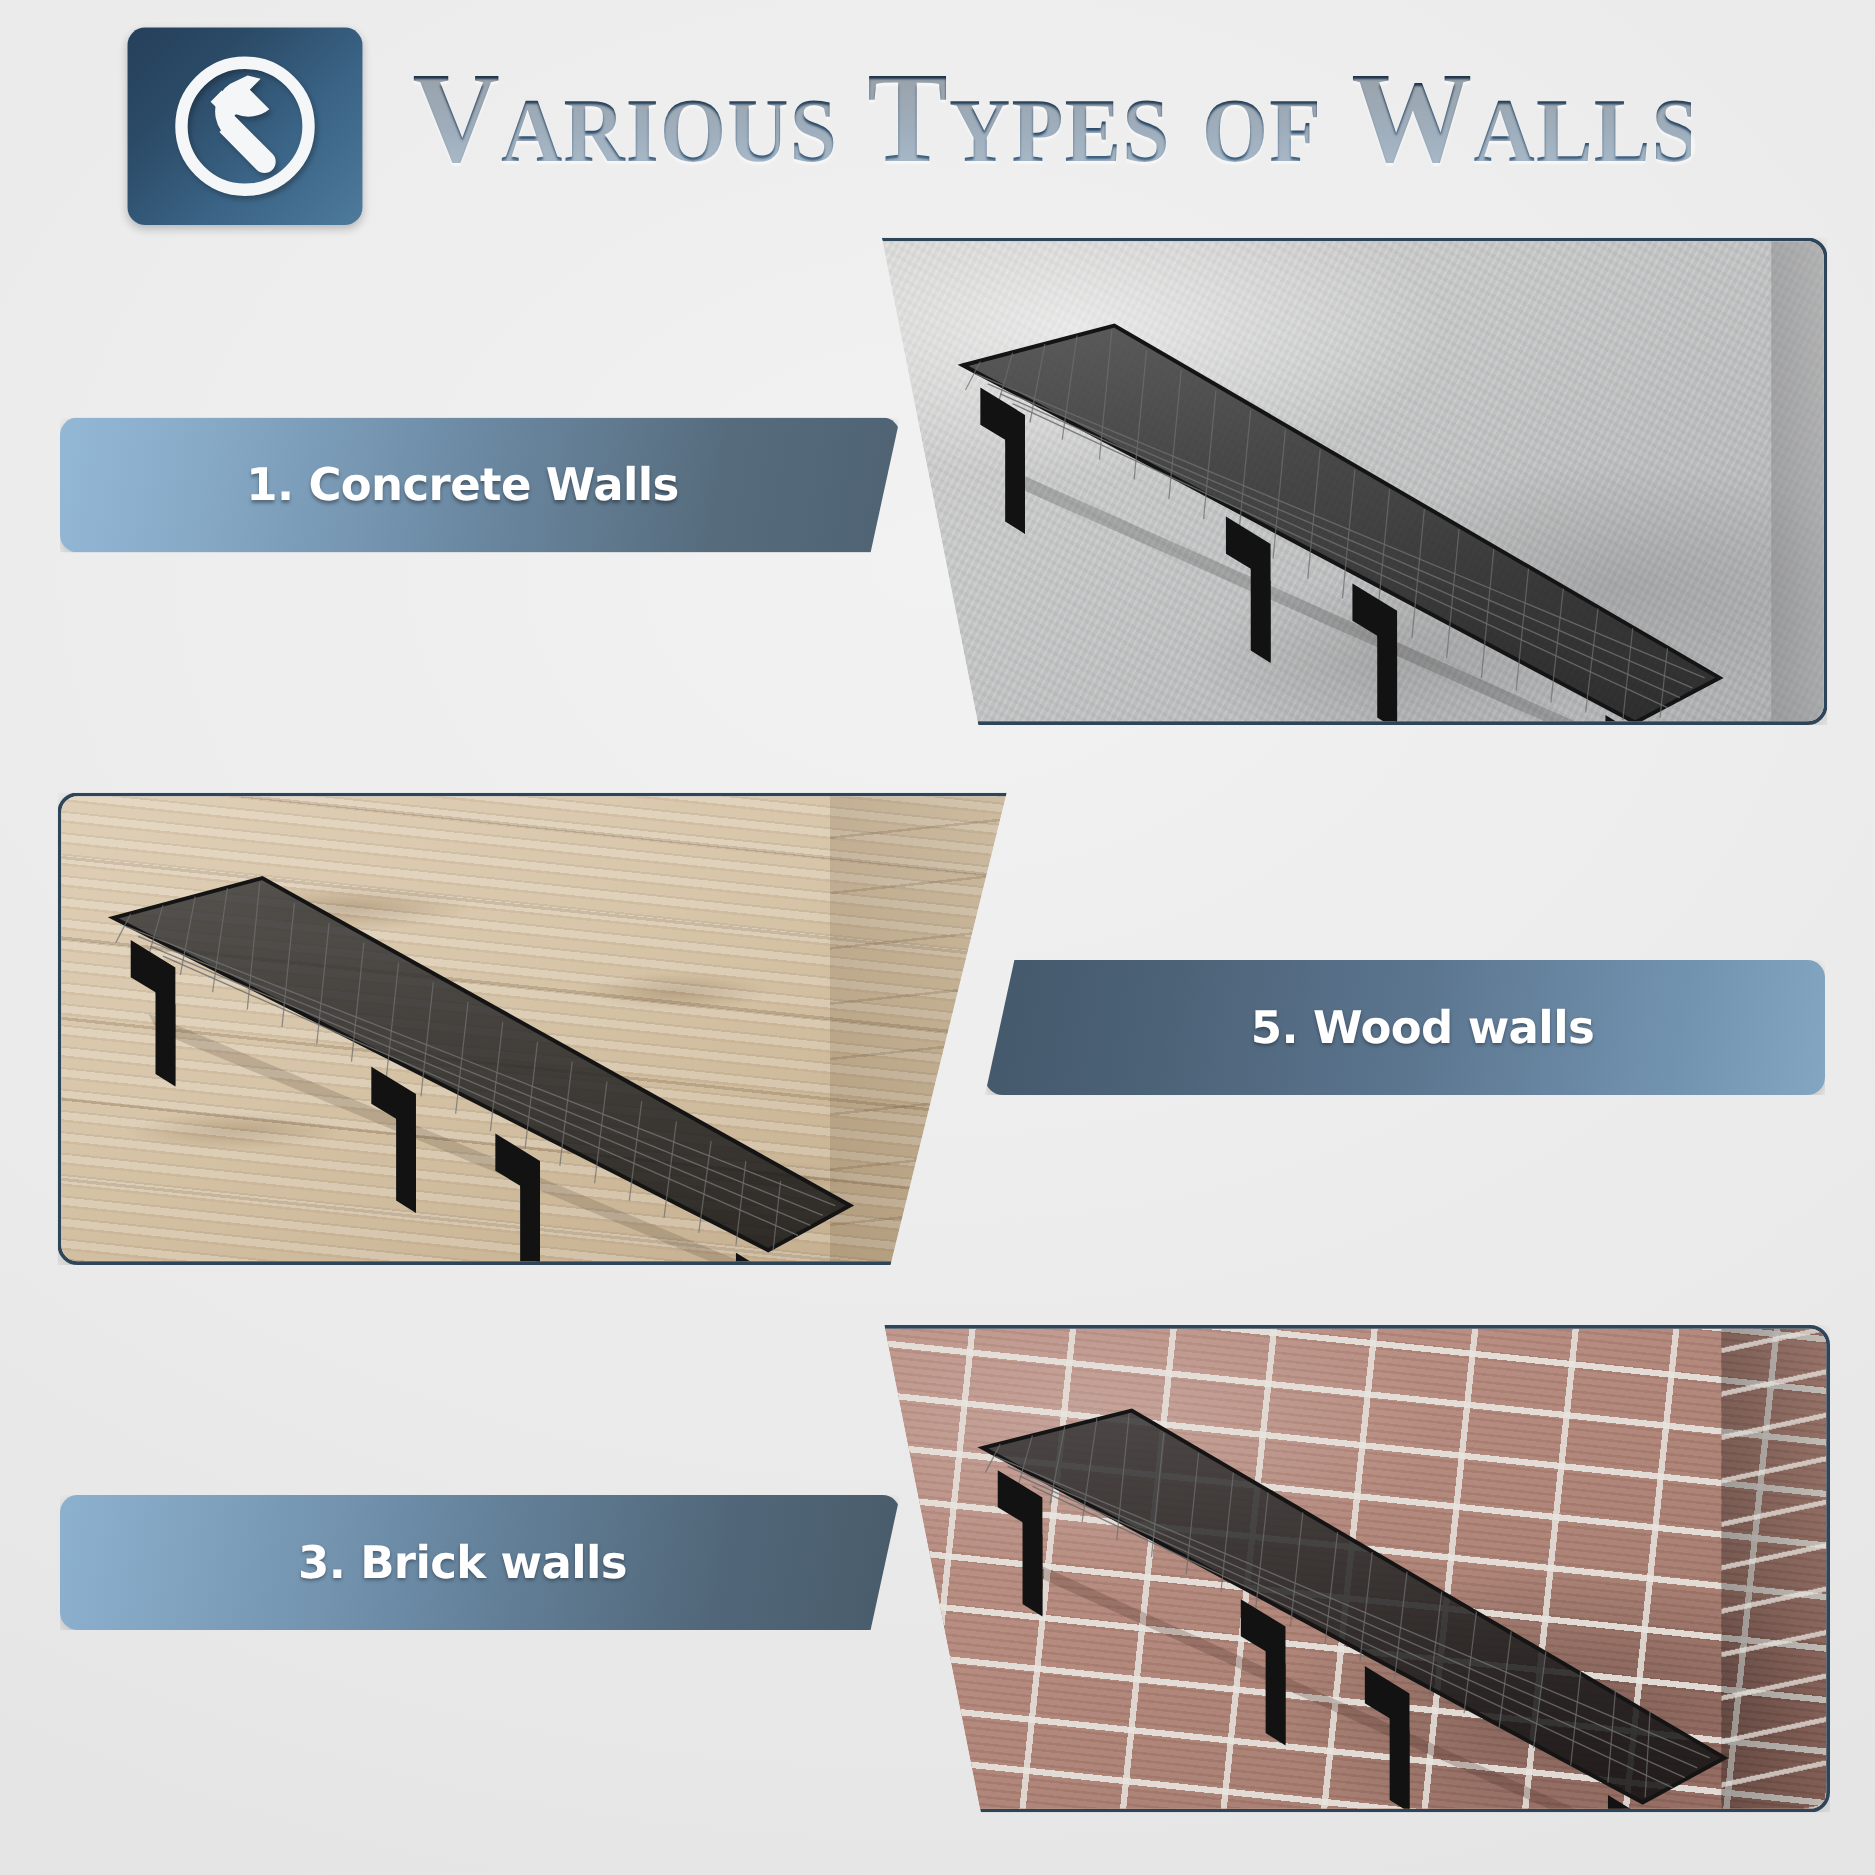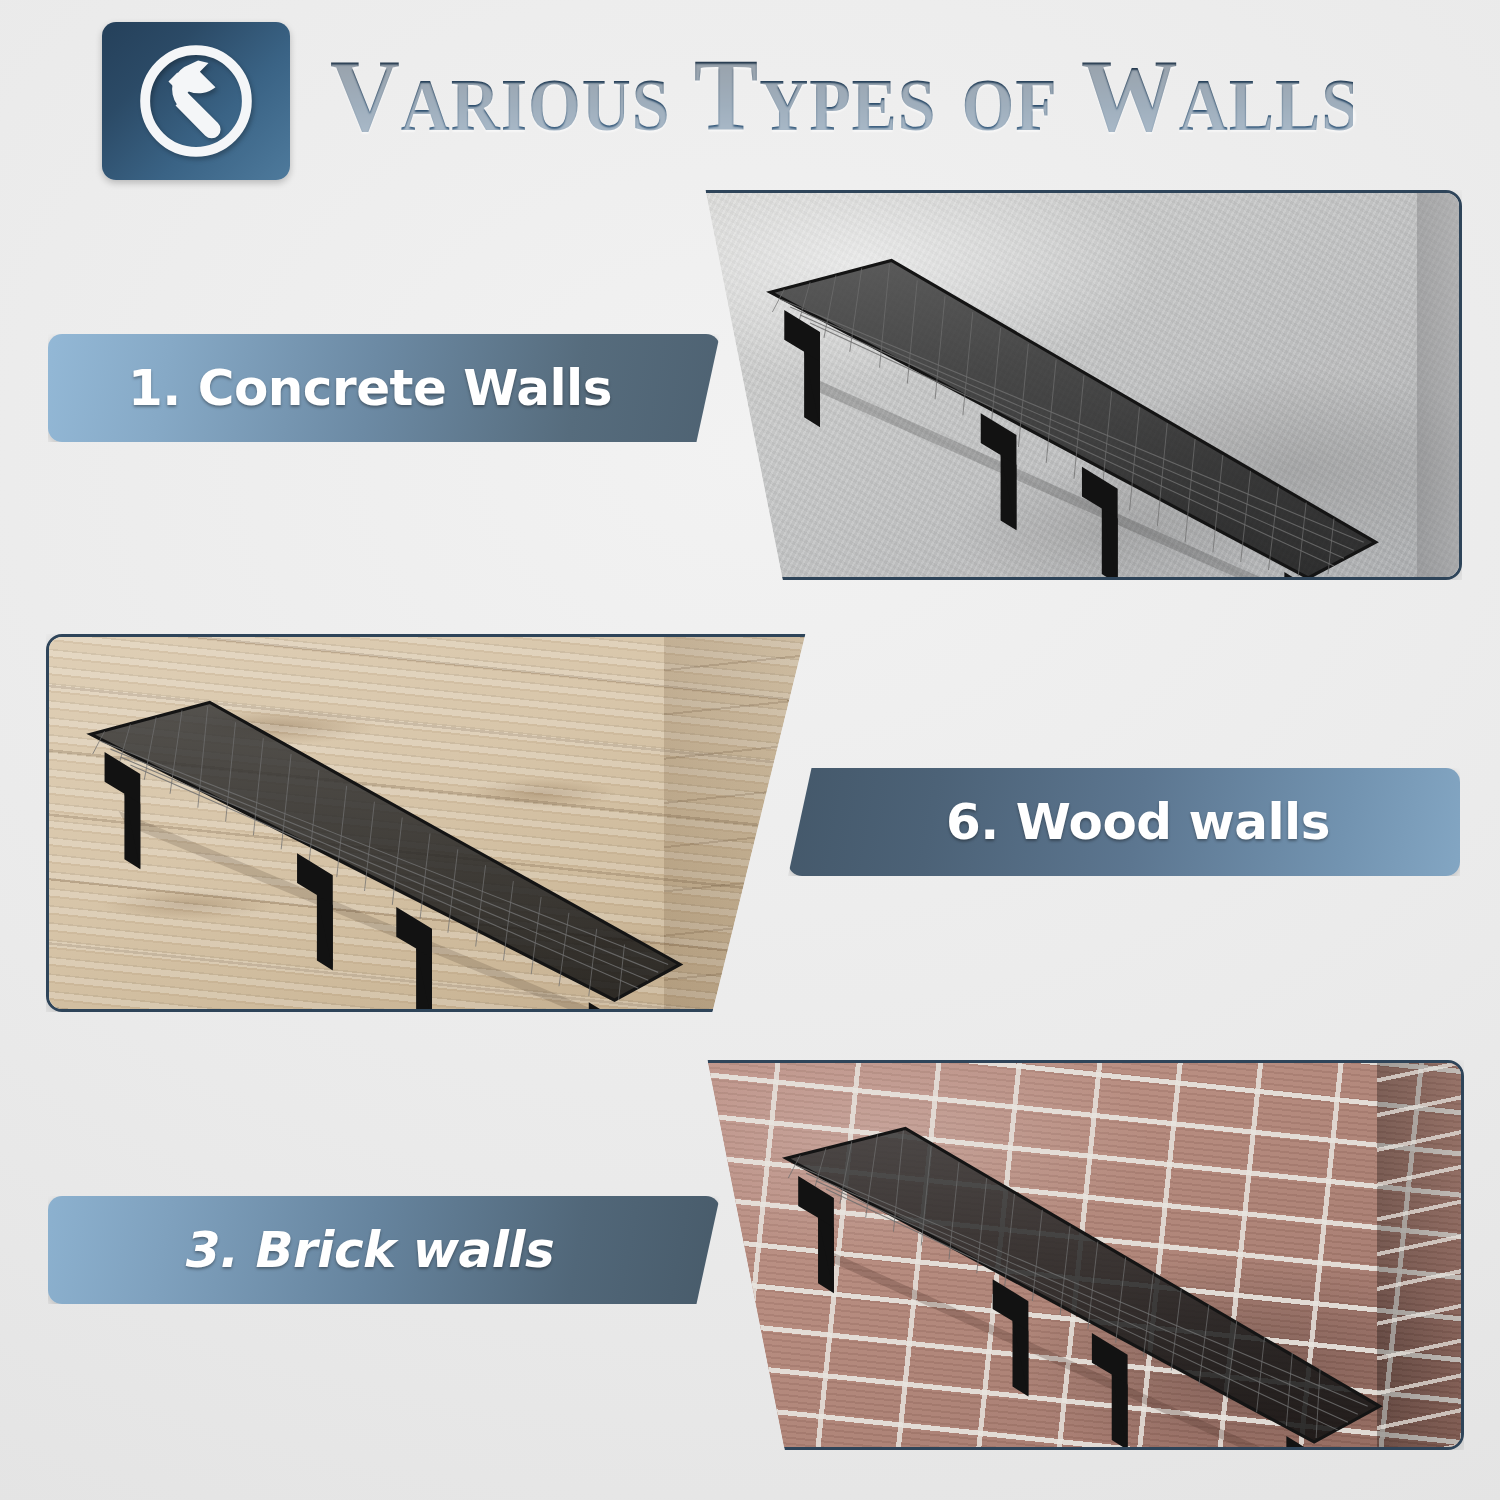--- a/index.html
+++ b/index.html
@@ -204,21 +204,21 @@
     align-items: center;
     box-shadow: 0 4px 10px rgba(0,0,0,0.18);
   }
   .label-banner .banner-text {
     position: relative;
     width: 100%;
     text-align: center;
     color: #FFFFFF;
     font-family: "DejaVu Sans", "Liberation Sans", sans-serif;
     font-weight: 700;
-    font-size: 50px;
+    font-size: 36px;
     letter-spacing: -0.5px;
     text-shadow: 0 2px 3px rgba(0,0,0,0.35);
     white-space: nowrap;
   }
 
   
   #banner-concrete {
     left: 48px; top: 334px;
     width: 672px; height: 108px;
     background: linear-gradient(100deg, #93B8D6 0%, #86A9C6 18%, #6C8AA4 48%, #566C7D 78%, #4E6272 100%);
@@ -237,21 +237,20 @@
   }
   #banner-wood .banner-text { padding-left: 28px; }
 
   
   #banner-brick {
     left: 48px; top: 1196px;
     width: 672px; height: 108px;
     background: linear-gradient(100deg, #8CB1CF 0%, #7FA1BE 18%, #66849E 48%, #516779 78%, #485B6A 100%);
     clip-path: polygon(0% 0%, 100% 0%, 96.5% 100%, 0% 100%);
     border-radius: 14px;
-    font-style: italic;
   }
   #banner-brick .banner-text { padding-right: 28px; }
 </style>
 </head>
 <body>
 
 <div id="header">
 
   <div id="brand-icon">
     <svg class="wrench-svg" viewBox="0 0 100 100">
@@ -389,21 +388,21 @@
         <path d="M350 272 L386 294 L386 388 L370 378 L370 314 L350 302 Z"></path>
         <path d="M370 314 L386 324 L386 388 Z"></path>
         <path d="M544 368 L580 390 L580 452 L564 442 L564 410 L544 398 Z"></path>
         <path d="M564 410 L580 420 L580 452 Z"></path>
       </g>
     </svg>
   </div>
 </div>
 
 <div id="banner-wood" class="label-banner">
-  <span class="banner-text">6. Wood walls</span>
+  <span class="banner-text">5. Wood walls</span>
 </div>
 
 <div id="panel-brick" class="photo-panel">
   <div class="panel-inner">
     <div class="wall-surface tex-brick"></div>
     <svg class="shelf-layer" viewBox="0 0 772 390" preserveAspectRatio="none">
       <defs>
         <linearGradient id="metal3" x1="0" y1="0" x2="0" y2="1">
           <stop offset="0%" stop-color="#383838"></stop>
           <stop offset="100%" stop-color="#0F0F0F"></stop>

